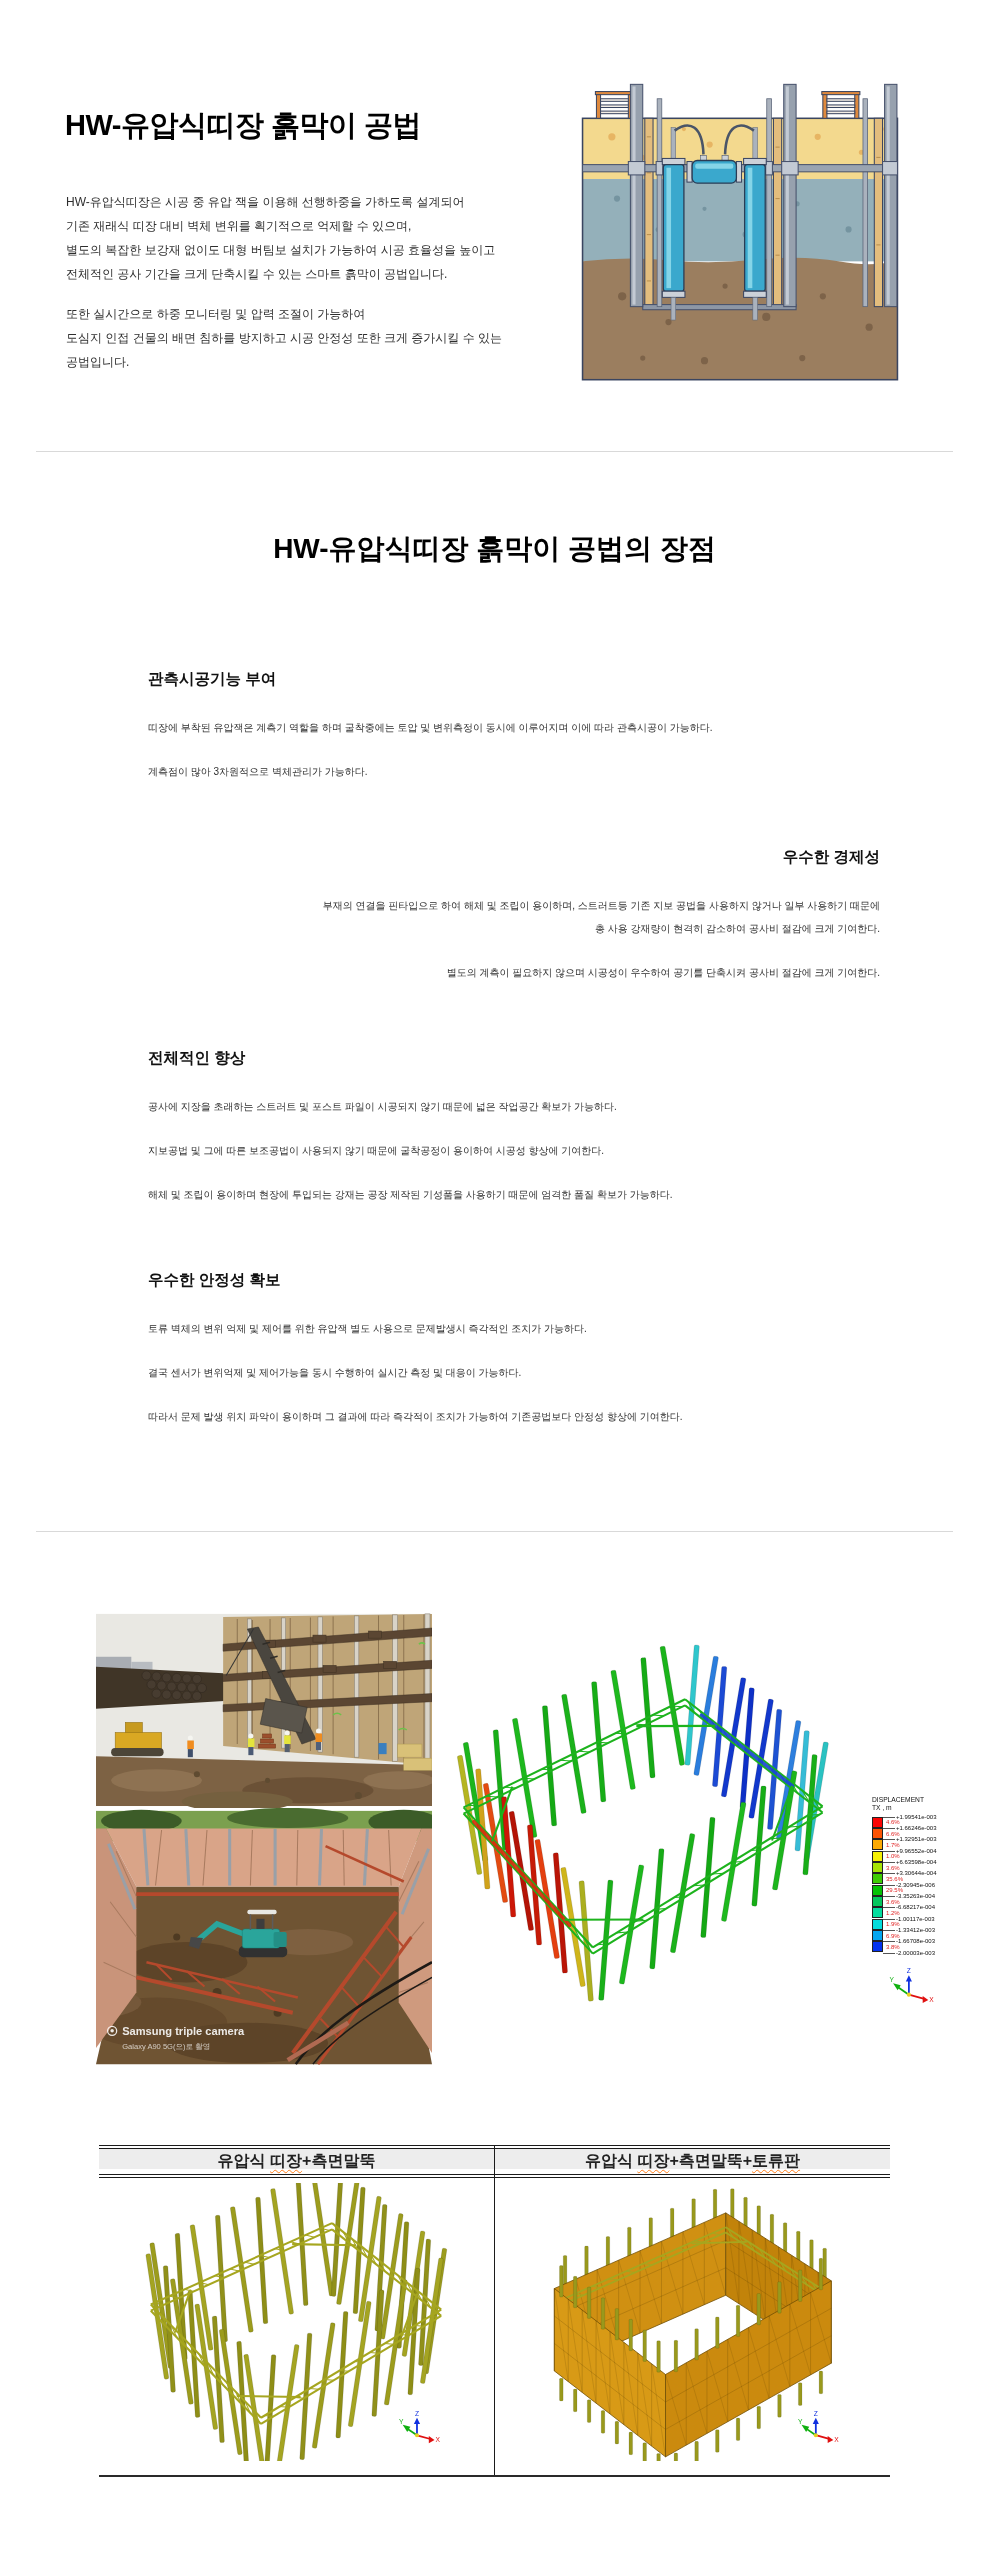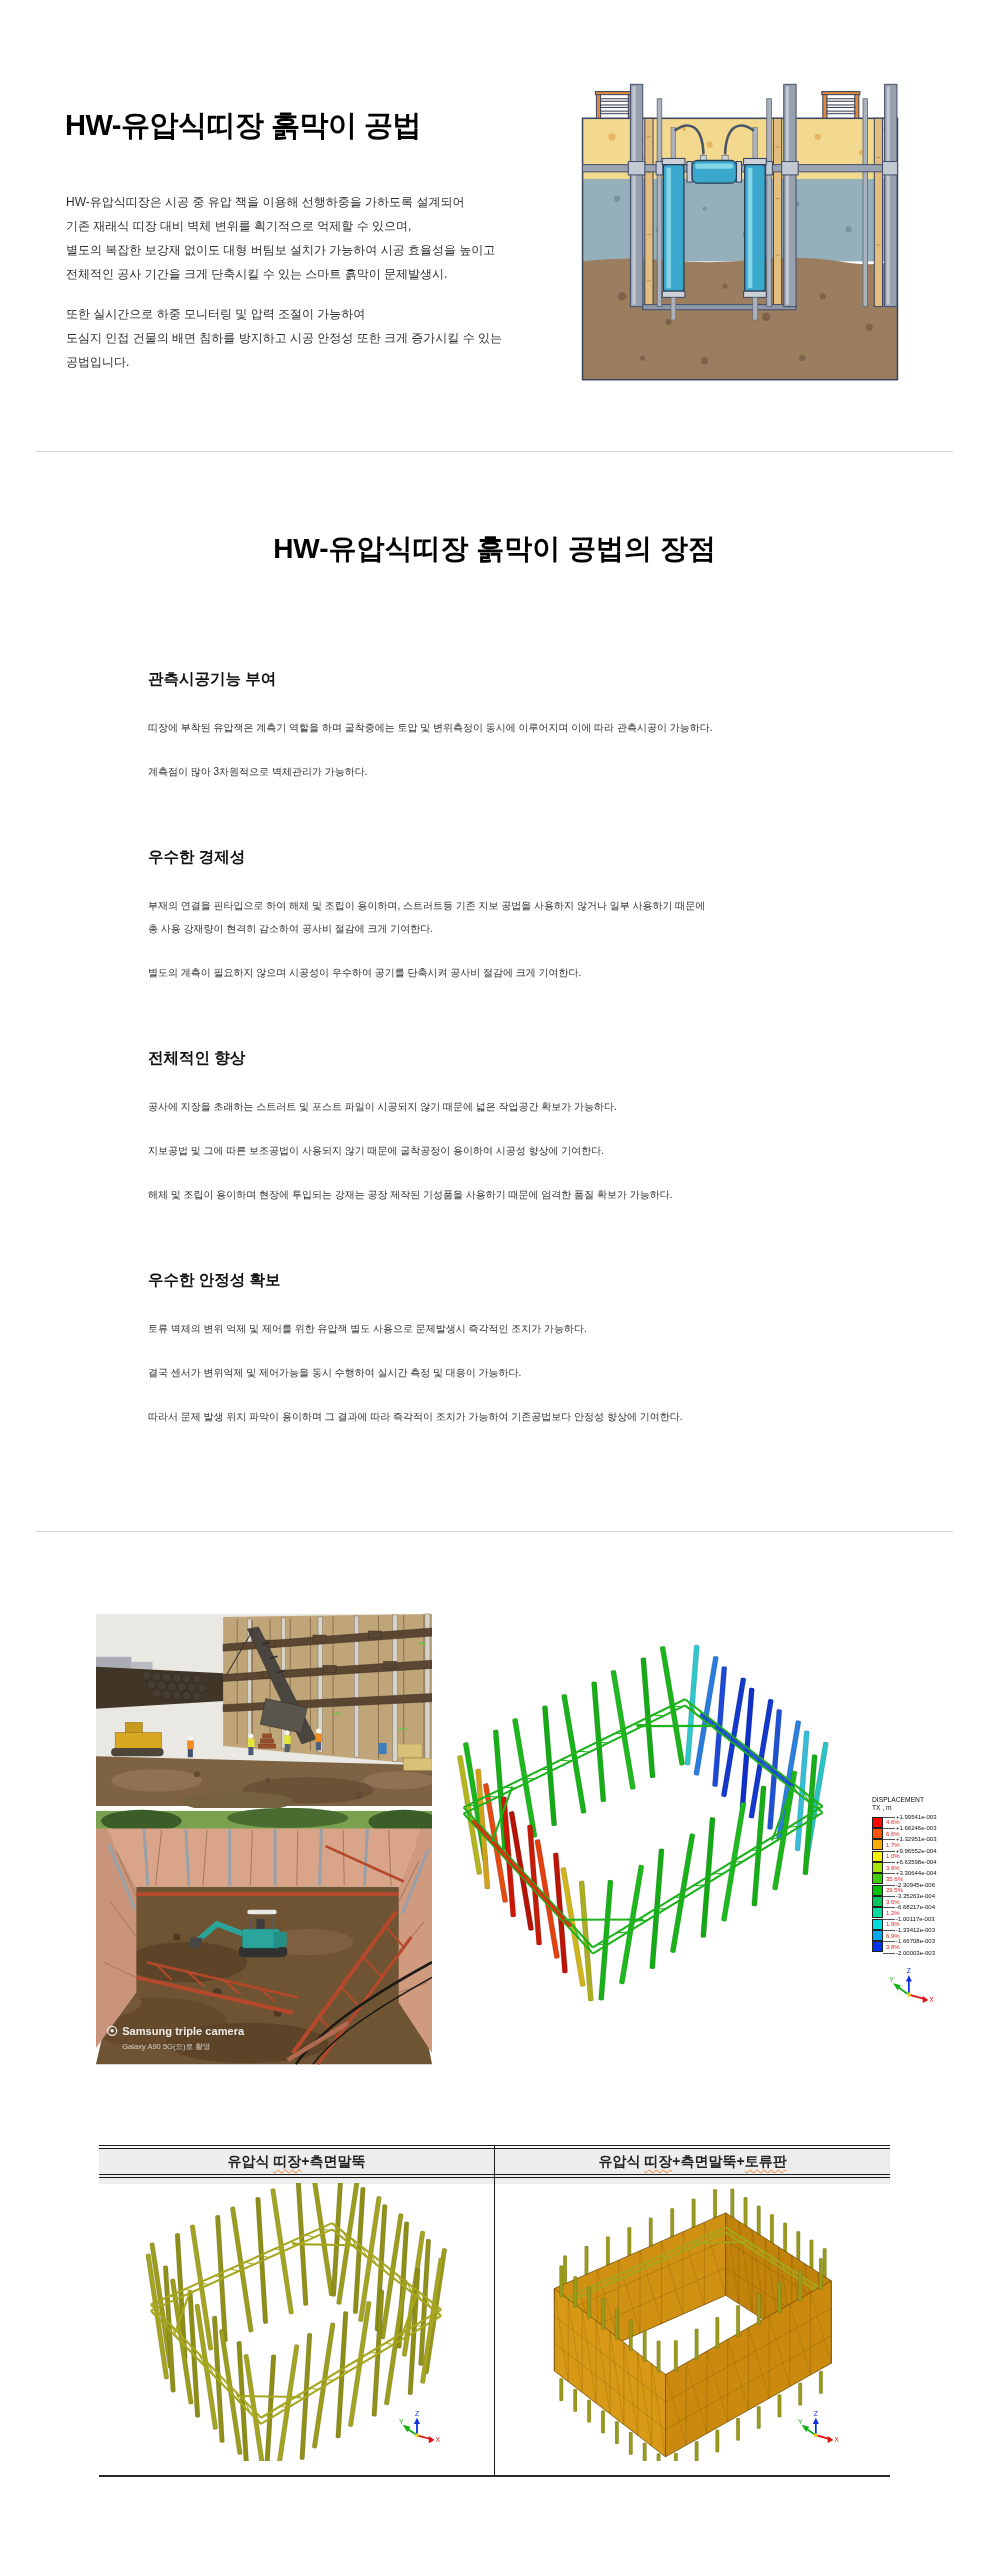--- a/index.html
+++ b/index.html
@@ -11,22 +11,22 @@
   #hero-p1{top:190px;} #hero-p2{top:302px;}
   .divider{left:36px;width:917px;height:1px;background:#d9d9d9;}
   #divider-1{top:451px;} #divider-2{top:1531px;}
   #adv-title{left:0;width:989px;top:530px;text-align:center;font-size:28px;font-weight:bold;color:#000;}
   .adv{left:148px;width:732px;}
   .adv h3{margin:0;font-size:15.5px;line-height:20.6px;font-weight:bold;color:#111;}
   .adv p{margin:21px 0 0 0;font-size:10px;color:#2e2e2e;}
   .adv p:first-of-type{margin-top:26px;}
   .adv .ln{display:block;line-height:23px;}
   .sq{text-decoration:underline wavy #ff7d1a 0.8px;text-underline-offset:2.6px;}
-  #table-header-left,#table-header-right{top:2149px;height:35px;line-height:24px;background:#ededed;
-     text-align:center;font-size:14px;font-weight:bold;color:#222;}
+  #table-header-left,#table-header-right{top:2149px;height:20px;line-height:24px;background:#ededed;
+     text-align:center;font-size:16px;font-weight:bold;color:#222;}
   #table-header-left{left:99px;width:395px;}
   #table-header-right{left:495px;width:395px;}
   .dline{left:99px;width:791px;height:1px;background:#1b1b1b;}
   #vdiv{left:494px;top:2145px;width:1px;height:331px;background:#1b1b1b;}
   #table-bottom{left:99px;top:2475px;width:791px;height:1.5px;background:#2a2a2a;}
   #legend{left:872px;top:1796px;width:111px;height:175px;font-size:6px;}
   #legend .ttl{font-size:6.7px;color:#111;line-height:7.7px;}
   .lg-band{position:absolute;width:11.3px;height:11.3px;border:0.3px solid #222;box-sizing:border-box;}
   .lg-val{position:absolute;left:24px;color:#111;white-space:nowrap;}
   .lg-line{position:absolute;left:11.3px;width:11.3px;height:0.5px;background:#555;}
@@ -36,21 +36,21 @@
 </head>
 <body>
 
 <div id="page">
 
   <div id="hero-title" class="abs">HW-유압식띠장 흙막이 공법</div>
   <div id="hero-p1" class="abs hero-p">
       <div>HW-유압식띠장은 시공 중 유압 잭을 이용해 선행하중을 가하도록 설계되어</div>
       <div>기존 재래식 띠장 대비 벽체 변위를 획기적으로 억제할 수 있으며,</div>
       <div>별도의 복잡한 보강재 없이도 대형 버팀보 설치가 가능하여 시공 효율성을 높이고</div>
-      <div>전체적인 공사 기간을 크게 단축시킬 수 있는 스마트 흙막이 문제발생시.</div>
+      <div>전체적인 공사 기간을 크게 단축시킬 수 있는 스마트 흙막이 공법입니다.</div>
     </div>
   <div id="hero-p2" class="abs hero-p">
       <div>또한 실시간으로 하중 모니터링 및 압력 조절이 가능하여</div>
       <div>도심지 인접 건물의 배면 침하를 방지하고 시공 안정성 또한 크게 증가시킬 수 있는</div>
       <div>공법입니다.</div>
     </div>
 
   <svg id="illus" class="abs" style="left:581px;top:80px;" width="318" height="302" viewBox="0 0 618 586">
 
     <rect x="3" y="74" width="612" height="118" fill="#f3d98e"></rect>
@@ -186,21 +186,21 @@
   <div id="advs">
       <div class="abs adv" style="top: 669px;">
         <h3>관측시공기능 부여</h3>
         <p>
           <span class="ln">띠장에 부착된 유압잭은 계측기 역할을 하며 굴착중에는 토압 및 변위측정이 동시에 이루어지며 이에 따라 관측시공이 가능하다.</span>
         </p>
         <p>
           <span class="ln">계측점이 많아 3차원적으로 벽체관리가 가능하다.</span>
         </p>
       </div>
-      <div class="abs adv" style="top: 847px;">
+      <div class="abs adv" style="top: 847px; text-align: right;">
         <h3>우수한 경제성</h3>
         <p>
           <span class="ln">부재의 연결을 핀타입으로 하여 해체 및 조립이 용이하며, 스트러트등 기존 지보 공법을 사용하지 않거나 일부 사용하기 때문에</span>
           <span class="ln">총 사용 강재량이 현격히 감소하여 공사비 절감에 크게 기여한다.</span>
         </p>
         <p>
           <span class="ln">별도의 계측이 필요하지 않으며 시공성이 우수하여 공기를 단축시켜 공사비 절감에 크게 기여한다.</span>
         </p>
       </div>
       <div class="abs adv" style="top: 1048px;">

